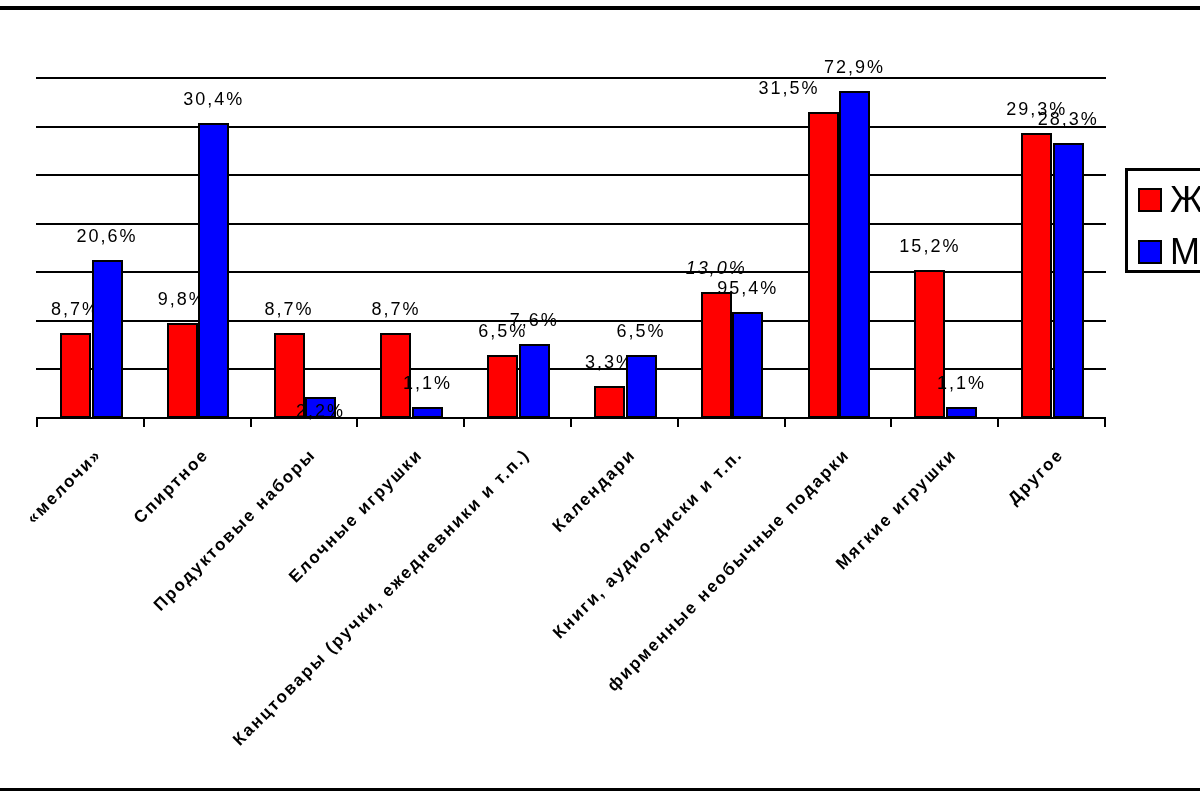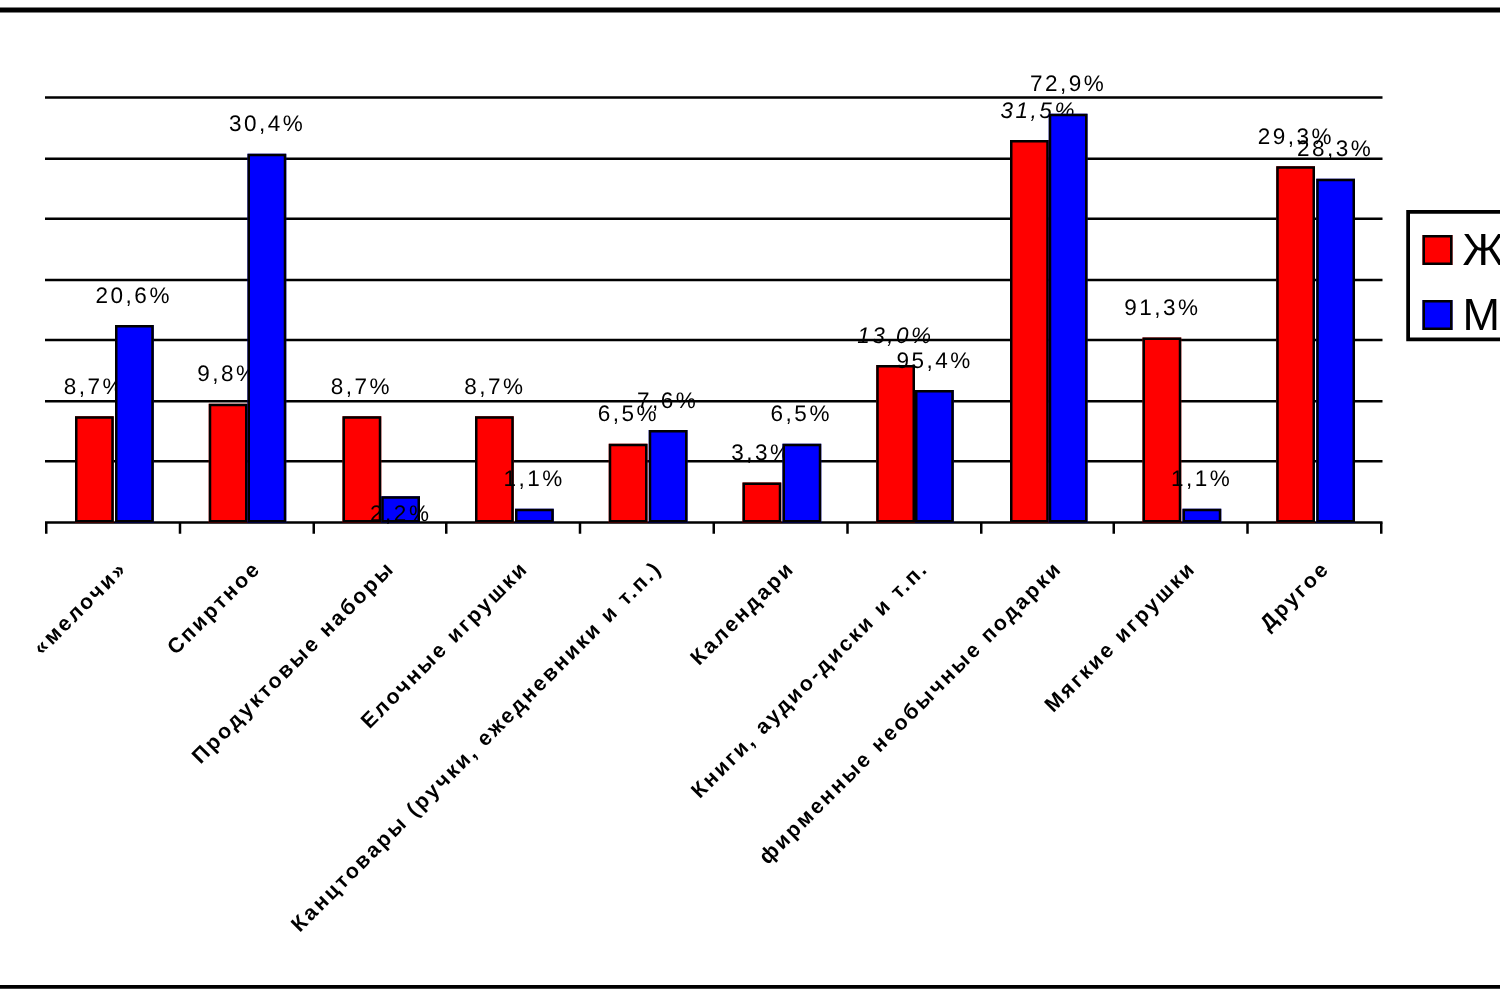--- a/index.html
+++ b/index.html
@@ -63,23 +63,23 @@
       <div class="dlabel" style="left: 244.1px; top: 299.486px;">8,7%</div>
       <div class="bar" style="left: 380.4px; top: 333.486px; width: 31px; height: 84.5143px; background: rgb(255, 0, 0);"></div>
       <div class="dlabel" style="left: 350.9px; top: 299.486px;">8,7%</div>
       <div class="bar" style="left: 487.2px; top: 354.857px; width: 31px; height: 63.1429px; background: rgb(255, 0, 0);"></div>
       <div class="dlabel" style="left: 457.7px; top: 320.857px;">6,5%</div>
       <div class="bar" style="left: 594px; top: 385.943px; width: 31px; height: 32.0571px; background: rgb(255, 0, 0);"></div>
       <div class="dlabel" style="left: 564.5px; top: 351.943px;">3,3%</div>
       <div class="bar" style="left: 700.8px; top: 291.714px; width: 31px; height: 126.286px; background: rgb(255, 0, 0);"></div>
       <div class="dlabel" style="left: 671.3px; top: 257.714px; font-style: italic;">13,0%</div>
       <div class="bar" style="left: 807.6px; top: 112px; width: 31px; height: 306px; background: rgb(255, 0, 0);"></div>
-      <div class="dlabel" style="left: 786px; top: 78px; font-style: italic;">31,5%</div>
+      <div class="dlabel" style="left: 744px; top: 78px;">31,5%</div>
       <div class="bar" style="left: 914.4px; top: 270.343px; width: 31px; height: 147.657px; background: rgb(255, 0, 0);"></div>
-      <div class="dlabel" style="left: 884.9px; top: 236.343px;">91,3%</div>
+      <div class="dlabel" style="left: 884.9px; top: 236.343px;">15,2%</div>
       <div class="bar" style="left: 1021.2px; top: 133.371px; width: 31px; height: 284.629px; background: rgb(255, 0, 0);"></div>
       <div class="dlabel" style="left: 991.7px; top: 99.3714px;">29,3%</div>
       <div class="bar" style="left: 91.5px; top: 259.657px; width: 31px; height: 158.343px; background: rgb(0, 0, 255);"></div>
       <div class="dlabel" style="left: 62px; top: 225.657px;">20,6%</div>
       <div class="bar" style="left: 198.3px; top: 122.686px; width: 31px; height: 295.314px; background: rgb(0, 0, 255);"></div>
       <div class="dlabel" style="left: 168.8px; top: 88.6857px;">30,4%</div>
       <div class="bar" style="left: 305.1px; top: 396.629px; width: 31px; height: 21.3714px; background: rgb(0, 0, 255);"></div>
       <div class="dlabel" style="left: 275.6px; top: 362.629px; margin-top: 38px;">2,2%</div>
       <div class="bar" style="left: 411.9px; top: 407.314px; width: 31px; height: 10.6857px; background: rgb(0, 0, 255);"></div>
       <div class="dlabel" style="left: 382.4px; top: 373.314px;">1,1%</div>

